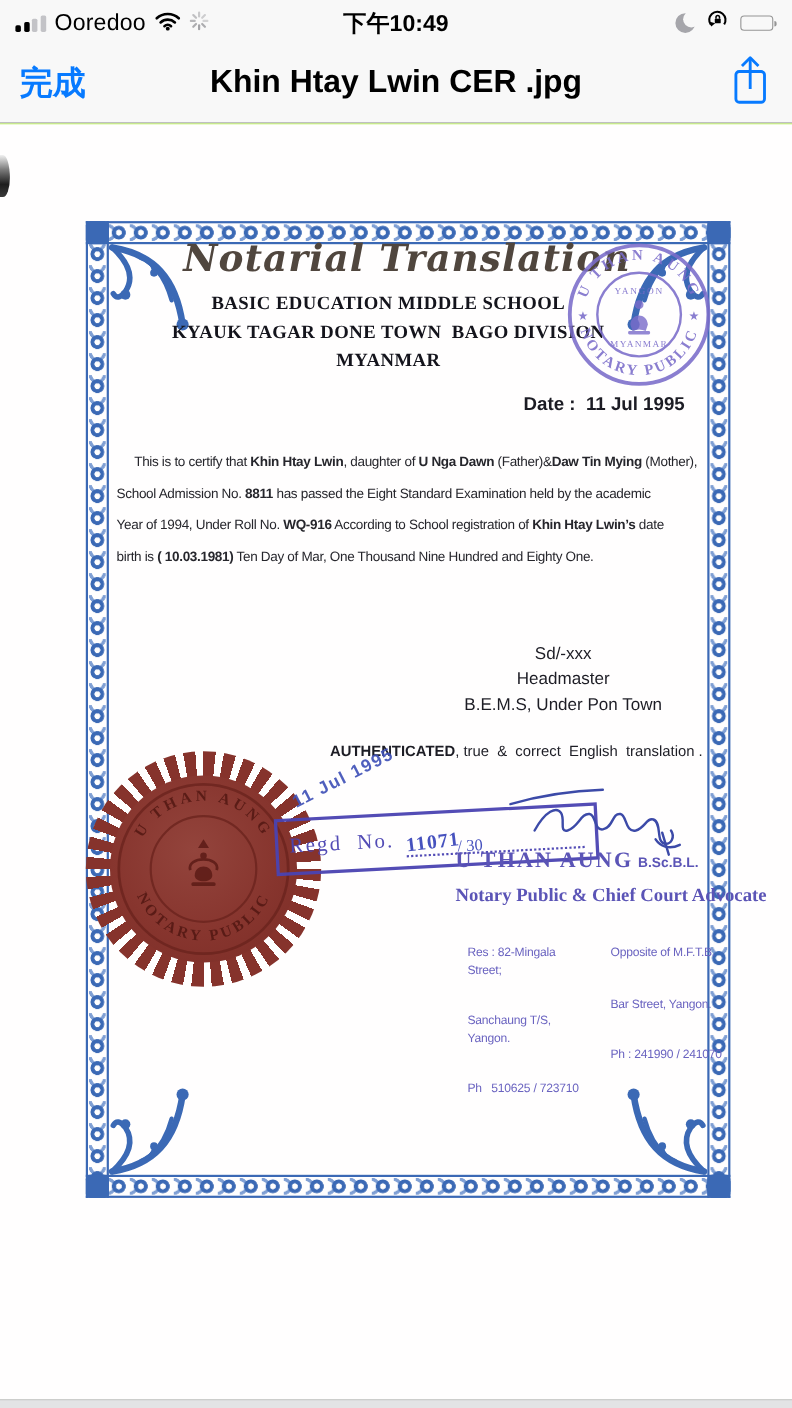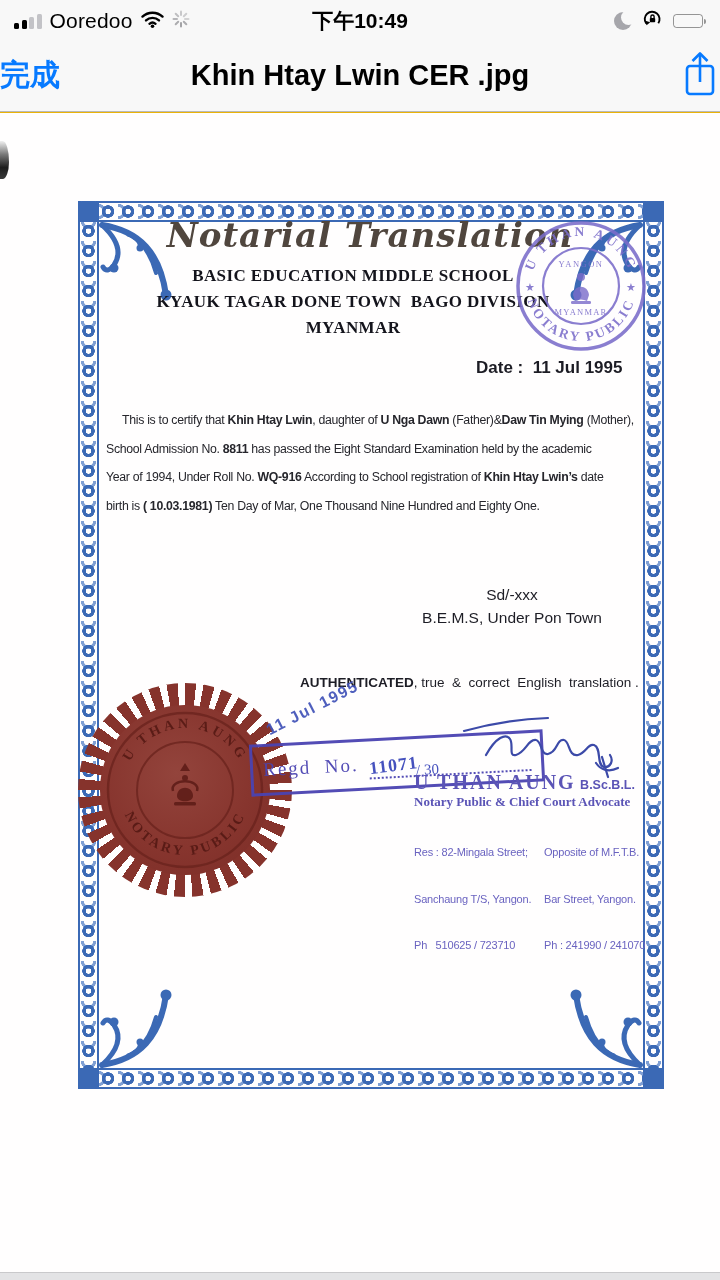--- a/index.html
+++ b/index.html
@@ -1,17 +1,17 @@
 <!DOCTYPE html>
 <html><head>
 <meta charset="utf-8">
 <style>
   html,body{margin:0;padding:0;background:#ffffff;}
   *{box-sizing:border-box;}
-  .screen{position:relative;width:720px;height:1280px;background:#eab308;overflow:hidden;
+  .screen{position:relative;width:720px;height:1280px;background:#bef264;overflow:hidden;
           font-family:"Liberation Sans",sans-serif;-webkit-font-smoothing:antialiased;}
 
   
   .statusbar{position:absolute;top:0;left:0;width:720px;height:40px;background:#f8f8f8;
              display:flex;align-items:center;padding:2px 14px 0 14px;}
   .sb-left{display:flex;align-items:center;gap:8px;width:250px;}
   .sigbars{display:flex;align-items:flex-end;gap:2.5px;height:16px;}
   .sigbars i{display:block;width:5px;border-radius:1.5px;background:#000;}
   .sigbars i:nth-child(1){height:6px;} .sigbars i:nth-child(2){height:9px;}
   .sigbars i:nth-child(3){height:12px;background:#c3c3c7;} .sigbars i:nth-child(4){height:15px;background:#c3c3c7;}
@@ -21,21 +21,21 @@
   .moon{position:relative;width:18px;height:18px;}
   .moon .m1{position:absolute;inset:0;border-radius:50%;background:#a6a6ab;}
   .moon .m2{position:absolute;left:7px;top:-2px;width:15px;height:15px;border-radius:50%;background:#f8f8f8;}
   .batt{display:flex;align-items:center;}
   .batt .body{width:30px;height:14px;border:1.5px solid rgba(0,0,0,.4);border-radius:3.5px;padding:1.5px;}
   .batt .fill{width:85%;height:100%;background:#000;border-radius:1.5px;}
   .batt .nub{width:2px;height:5px;background:rgba(0,0,0,.4);border-radius:0 2px 2px 0;margin-left:1px;}
 
   
   .navbar{position:absolute;top:40px;left:0;width:720px;height:72px;background:#f8f8f8;
-          border-bottom:1px solid #b9b9bb;display:flex;align-items:center;padding:0 0;}
+          border-bottom:1px solid #b9b9bb;display:flex;align-items:center;padding:0 18px;}
   .done{color:#077aff;font-size:30px;font-weight:600;cursor:pointer;width:150px;}
   .navtitle{flex:1;text-align:center;font-size:29px;font-weight:bold;color:#000;
             white-space:nowrap;overflow:hidden;}
   .sharebox{width:150px;display:flex;justify-content:flex-end;}
 
   
   .photo{position:absolute;top:113px;left:0;width:720px;height:1159px;background:#fffefe;overflow:hidden;}
   .bottomstrip{position:absolute;bottom:0;left:0;width:720px;height:8px;background:#e3e3e5;border-top:1px solid #c9c9cb;}
   .pagecurl{position:absolute;left:0;top:28px;width:9px;height:38px;
             background:linear-gradient(180deg,#f0f0f0 0%,#7a7a7a 35%,#1d1d1d 70%,#3a3a3a 100%);
@@ -100,23 +100,23 @@
   .regd .lbl{font-size:19px;letter-spacing:2px;white-space:pre-wrap;}
   .regd .numwrap{flex:1;margin-left:10px;border-bottom:2px dotted #4a43b2;display:flex;align-items:flex-end;height:30px;}
   .regd .num{font-size:18px;font-weight:bold;color:#3d49bb;transform:rotate(-4deg);letter-spacing:1px;}
   .regd .suf{font-size:15px;color:#3d49bb;position:relative;top:4px;left:-2px;}
   .signature{position:absolute;left:450px;top:592px;width:190px;height:80px;}
 
   
   .notary{position:absolute;left:414px;top:658px;width:254px;color:#5b54b6;}
   .notary .nm{font-family:"Liberation Serif",serif;font-weight:bold;font-size:20px;letter-spacing:2px;white-space:nowrap;}
   .notary .deg{font-size:12.5px;letter-spacing:0;font-weight:bold;}
-  .notary .ti{font-family:"Liberation Serif",serif;font-weight:bold;font-size:13px;margin-top:0;white-space:nowrap;}
+  .notary .ti{font-family:"Liberation Serif",serif;font-weight:bold;font-size:17px;margin-top:10px;white-space:nowrap;}
   .notary .cols{display:flex;gap:6px;margin-top:4px;font-size:11px;line-height:15.5px;color:#6a63c0;letter-spacing:-0.2px;}
-  .notary .c{width:124px;white-space:pre-wrap;}
+  .notary .c{width:124px;white-space:pre-wrap;margin-left:11px;}
 </style>
 </head>
 <body>
 
 <div class="screen">
 
   <div class="statusbar">
     <div class="sb-left">
       <span class="sigbars">
           <i></i>
@@ -277,20 +277,21 @@
 
     <div class="para">
       <div><span class="ind"></span><span>This is to certify that </span><span class="b">Khin Htay Lwin</span><span>, daughter of </span><span class="b">U Nga Dawn</span><span> (Father)&amp;</span><span class="b">Daw Tin Mying</span><span> (Mother),</span></div>
       <div><span>School Admission No. </span><span class="b">8811</span><span> has passed the Eight Standard Examination held by the academic</span></div>
       <div><span>Year of 1994, Under Roll No. </span><span class="b">WQ-916</span><span> According to School registration of </span><span class="b">Khin Htay Lwin’s</span><span> date</span></div>
       <div><span>birth is </span><span class="b">( 10.03.1981)</span><span> Ten Day of Mar, One Thousand Nine Hundred and Eighty One.</span></div>
     </div>
 
     <div class="sigblock">
       <div>Sd/-xxx</div>
+      <div>Headmaster</div>
       <div>B.E.M.S, Under Pon Town</div>
     </div>
 
     <div class="authline"><span class="b">AUTHENTICATED</span><span>, true  &amp;  correct  English  translation .</span></div>
 
     <div class="seal">
       <div class="spikes"></div>
       <div class="bodyc"></div>
       <svg viewBox="0 0 214 214">
         <g opacity="0.75">

